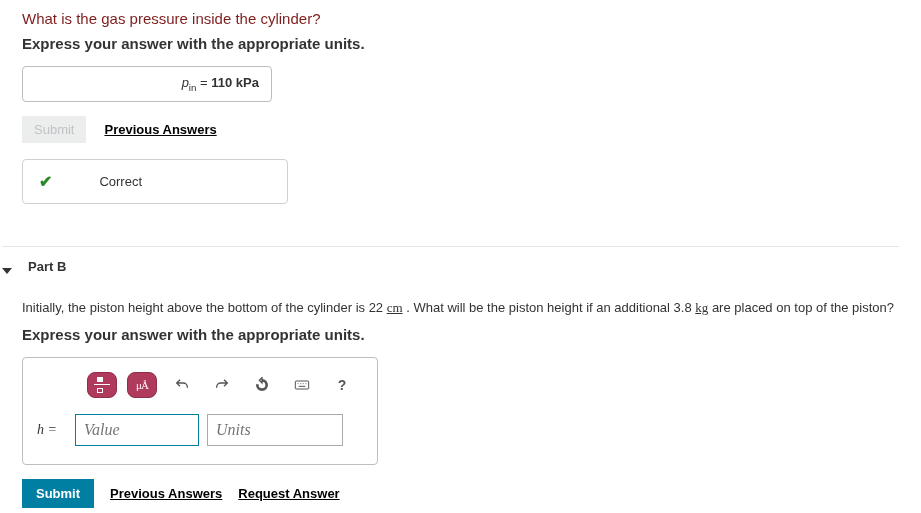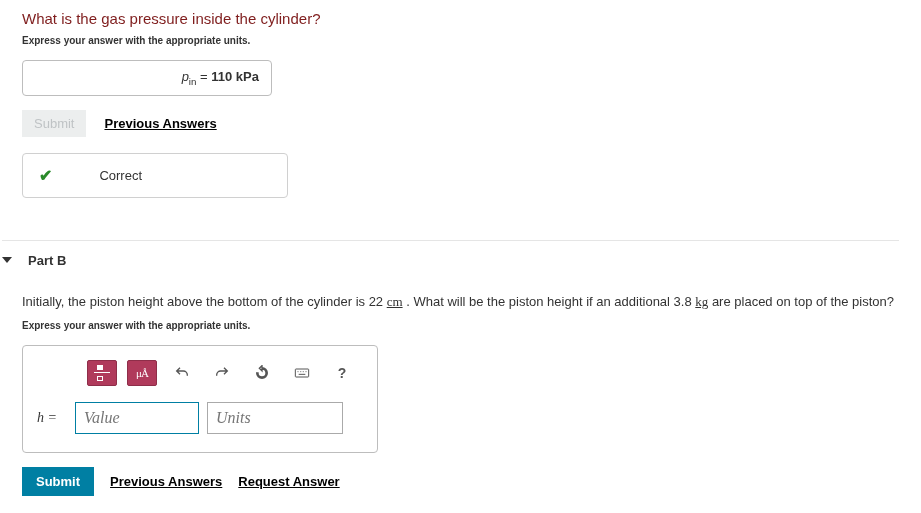--- a/index.html
+++ b/index.html
@@ -4,21 +4,21 @@
   <style>
     * { box-sizing: border-box; margin: 0; padding: 0; }
     body {
       font-family: Arial, Helvetica, sans-serif;
       font-size: 13px;
       color: #333;
       padding: 10px 22px;
       background: #fff;
     }
     .question-text { font-size: 15px; color: #7f1d1d; margin-bottom: 8px; }
-    .instruction { font-size: 10px; font-weight: bold; color: #333; margin-bottom: 14px; }
+    .instruction { font-size: 15px; font-weight: bold; color: #333; margin-bottom: 14px; }
     .answer-box {
       border: 1px solid #bdbdbd;
       border-radius: 4px;
       padding: 8px 12px;
       width: 250px;
       margin-bottom: 14px;
       font-size: 13px;
       text-align: right;
     }
     .answer-box .var { font-style: italic; }
@@ -57,21 +57,21 @@
       display: flex;
       align-items: center;
       gap: 12px;
       font-size: 13px;
     }
     .check-icon { color: #2a8a2a; font-size: 16px; font-weight: bold; }
     .feedback-text { font-weight: normal; margin-left: 35px; }
 
     .part-header-row {
       display: flex;
-      align-items: center;
+      align-items: flex-end;
       gap: 10px;
       margin: 42px 0 0 -20px;
       border-top: 1px solid #e5e5e5;
       padding-top: 12px;
     }
     .caret-down {
       width: 0; height: 0;
       border-left: 5px solid transparent;
       border-right: 5px solid transparent;
       border-top: 6px solid #333;
@@ -93,21 +93,21 @@
       display: flex;
       align-items: center;
       gap: 10px;
       margin-bottom: 16px;
       margin-left: 50px;
     }
     .tool-btn {
       width: 30px; height: 26px;
       background: #b03a5b;
       border: 1px solid #8e2e49;
-      border-radius: 2px;
+      border-radius: 8px;
       display: flex;
       align-items: center;
       justify-content: center;
       cursor: pointer;
       color: #fff;
       font-size: 11px;
     }
     .tool-btn.plain {
       background: transparent;
       border: none;

